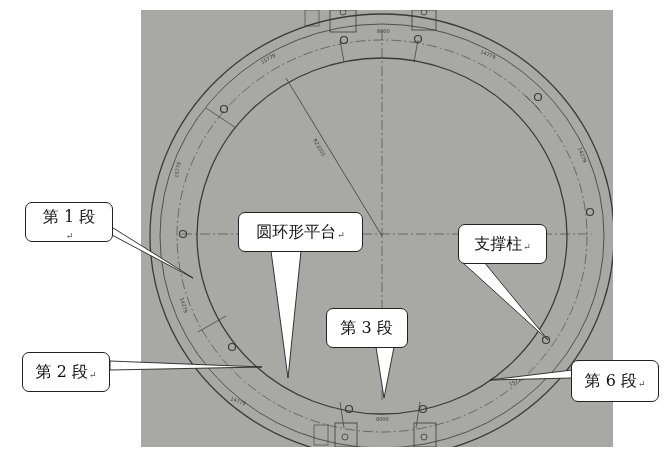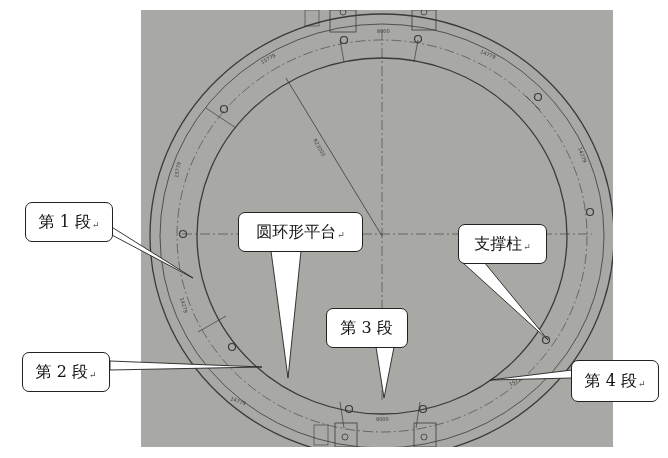--- a/index.html
+++ b/index.html
@@ -82,37 +82,37 @@
   <g fill="#ffffff" stroke="#222" stroke-width="0.9">
     <polygon points="110,226 110,234 193,278"></polygon>
     <polygon points="110,361 110,370 262,367"></polygon>
     <polygon points="271,251 301,251 288,378"></polygon>
     <polygon points="376,347 394,347 384,398"></polygon>
     <polygon points="462,262 484,262 548,340"></polygon>
     <polygon points="572,370 572,378 490,380"></polygon>
   </g>
 </svg>
 
-<div class="callout-box" style="left:25px;top:202px;width:88px;height:40px;">
+<div class="callout-box" style="left:25px;top:202px;width:88px;height:40px;flex-direction:column;">
   <span>第 1 段</span>
     <span class="ret">↵</span>
 </div>
 
 <div class="callout-box" style="left:22px;top:352px;width:88px;height:40px;align-items:center;">
   <span>第 2 段</span>
     <span class="ret">↵</span>
 </div>
 
 <div class="callout-box" style="left:326px;top:308px;width:82px;height:40px;">
   <span>第 3 段</span>
     <span class="ret"></span>
 </div>
 
 <div class="callout-box" style="left:571px;top:360px;width:88px;height:42px;">
-  <span>第 4 段</span>
+  <span>第 6 段</span>
     <span class="ret">↵</span>
 </div>
 
 <div class="callout-box" style="left:238px;top:212px;width:125px;height:40px;">
   <span>圆环形平台</span>
     <span class="ret">↵</span>
 </div>
 
 <div class="callout-box" style="left:410px;top:224px;width:89px;height:40px;margin-left:48px;">
   <span>支撑柱</span>

